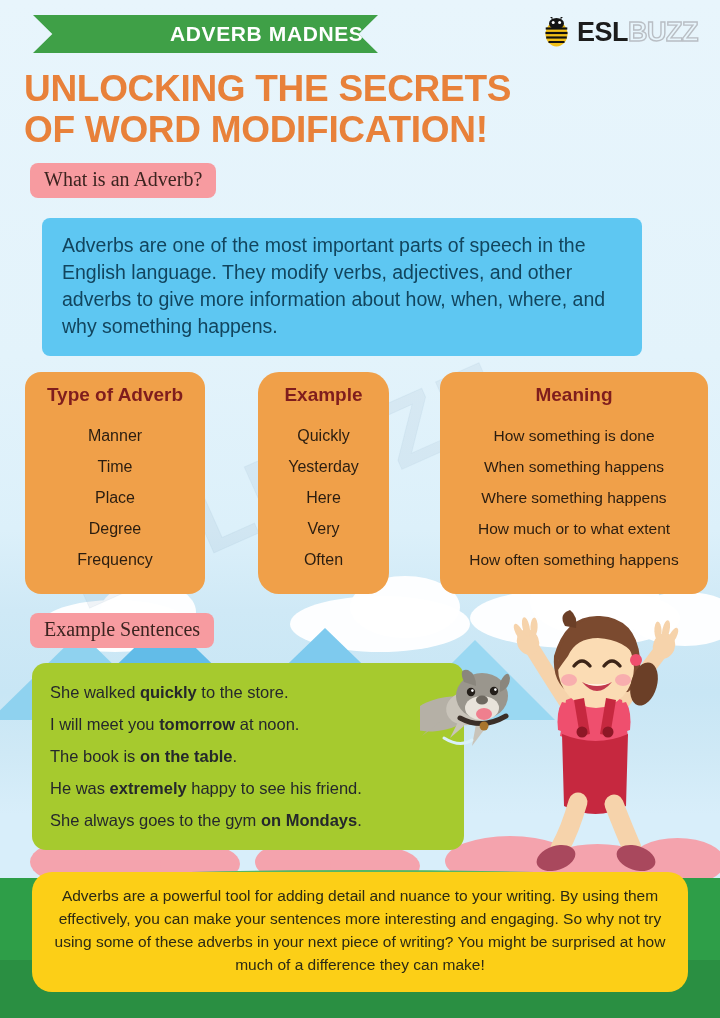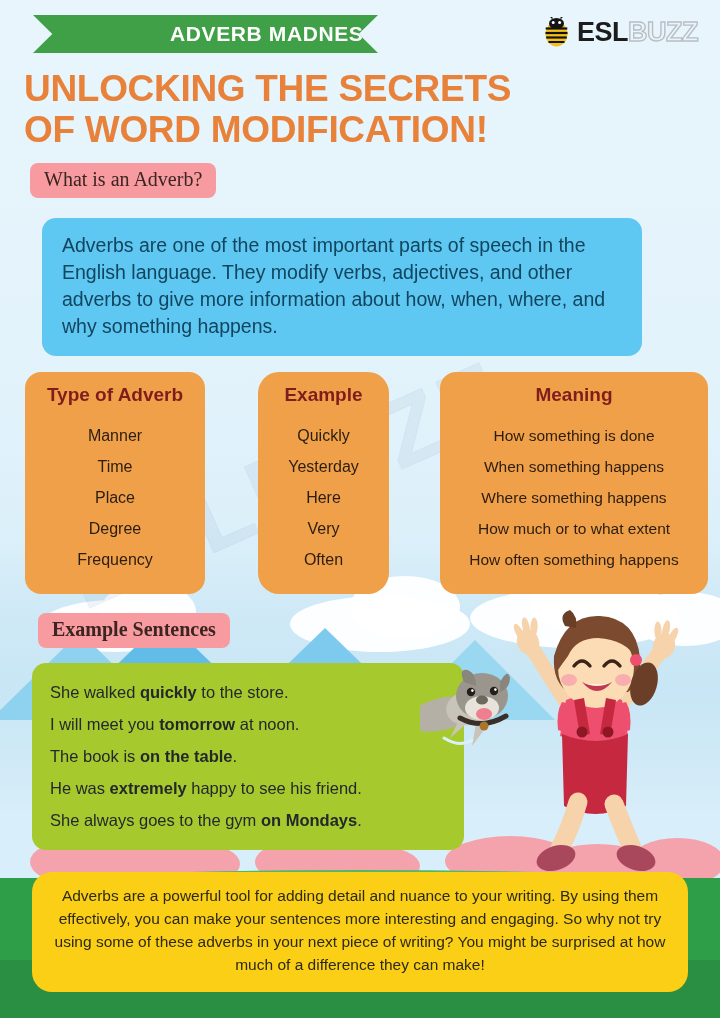--- a/index.html
+++ b/index.html
@@ -159,30 +159,30 @@
     position: absolute;
     background: #f79ba0;
     border-radius: 8px;
     padding: 5px 14px 7px 14px;
     color: #3c2420;
     font-size: 20px;
     font-family: "Liberation Serif", serif;
     white-space: nowrap;
   }
   #badge-what { left: 30px; top: 163px; }
-  #badge-examples { left: 38px; top: 613px; font-weight: bold; }
+  #badge-examples { left: 30px; top: 613px; }
 
   
   .def-box {
     position: absolute;
     left: 42px;
     top: 218px;
     width: 600px;
     background: #5ec7f2;
-    border-radius: 14px;
+    border-radius: 8px;
     padding: 14px 20px 16px 20px;
     color: #12455e;
     font-size: 19.5px;
     line-height: 1.38;
     font-family: "Liberation Sans", sans-serif;
   }
 
   
   .orange-col {
     position: absolute;

